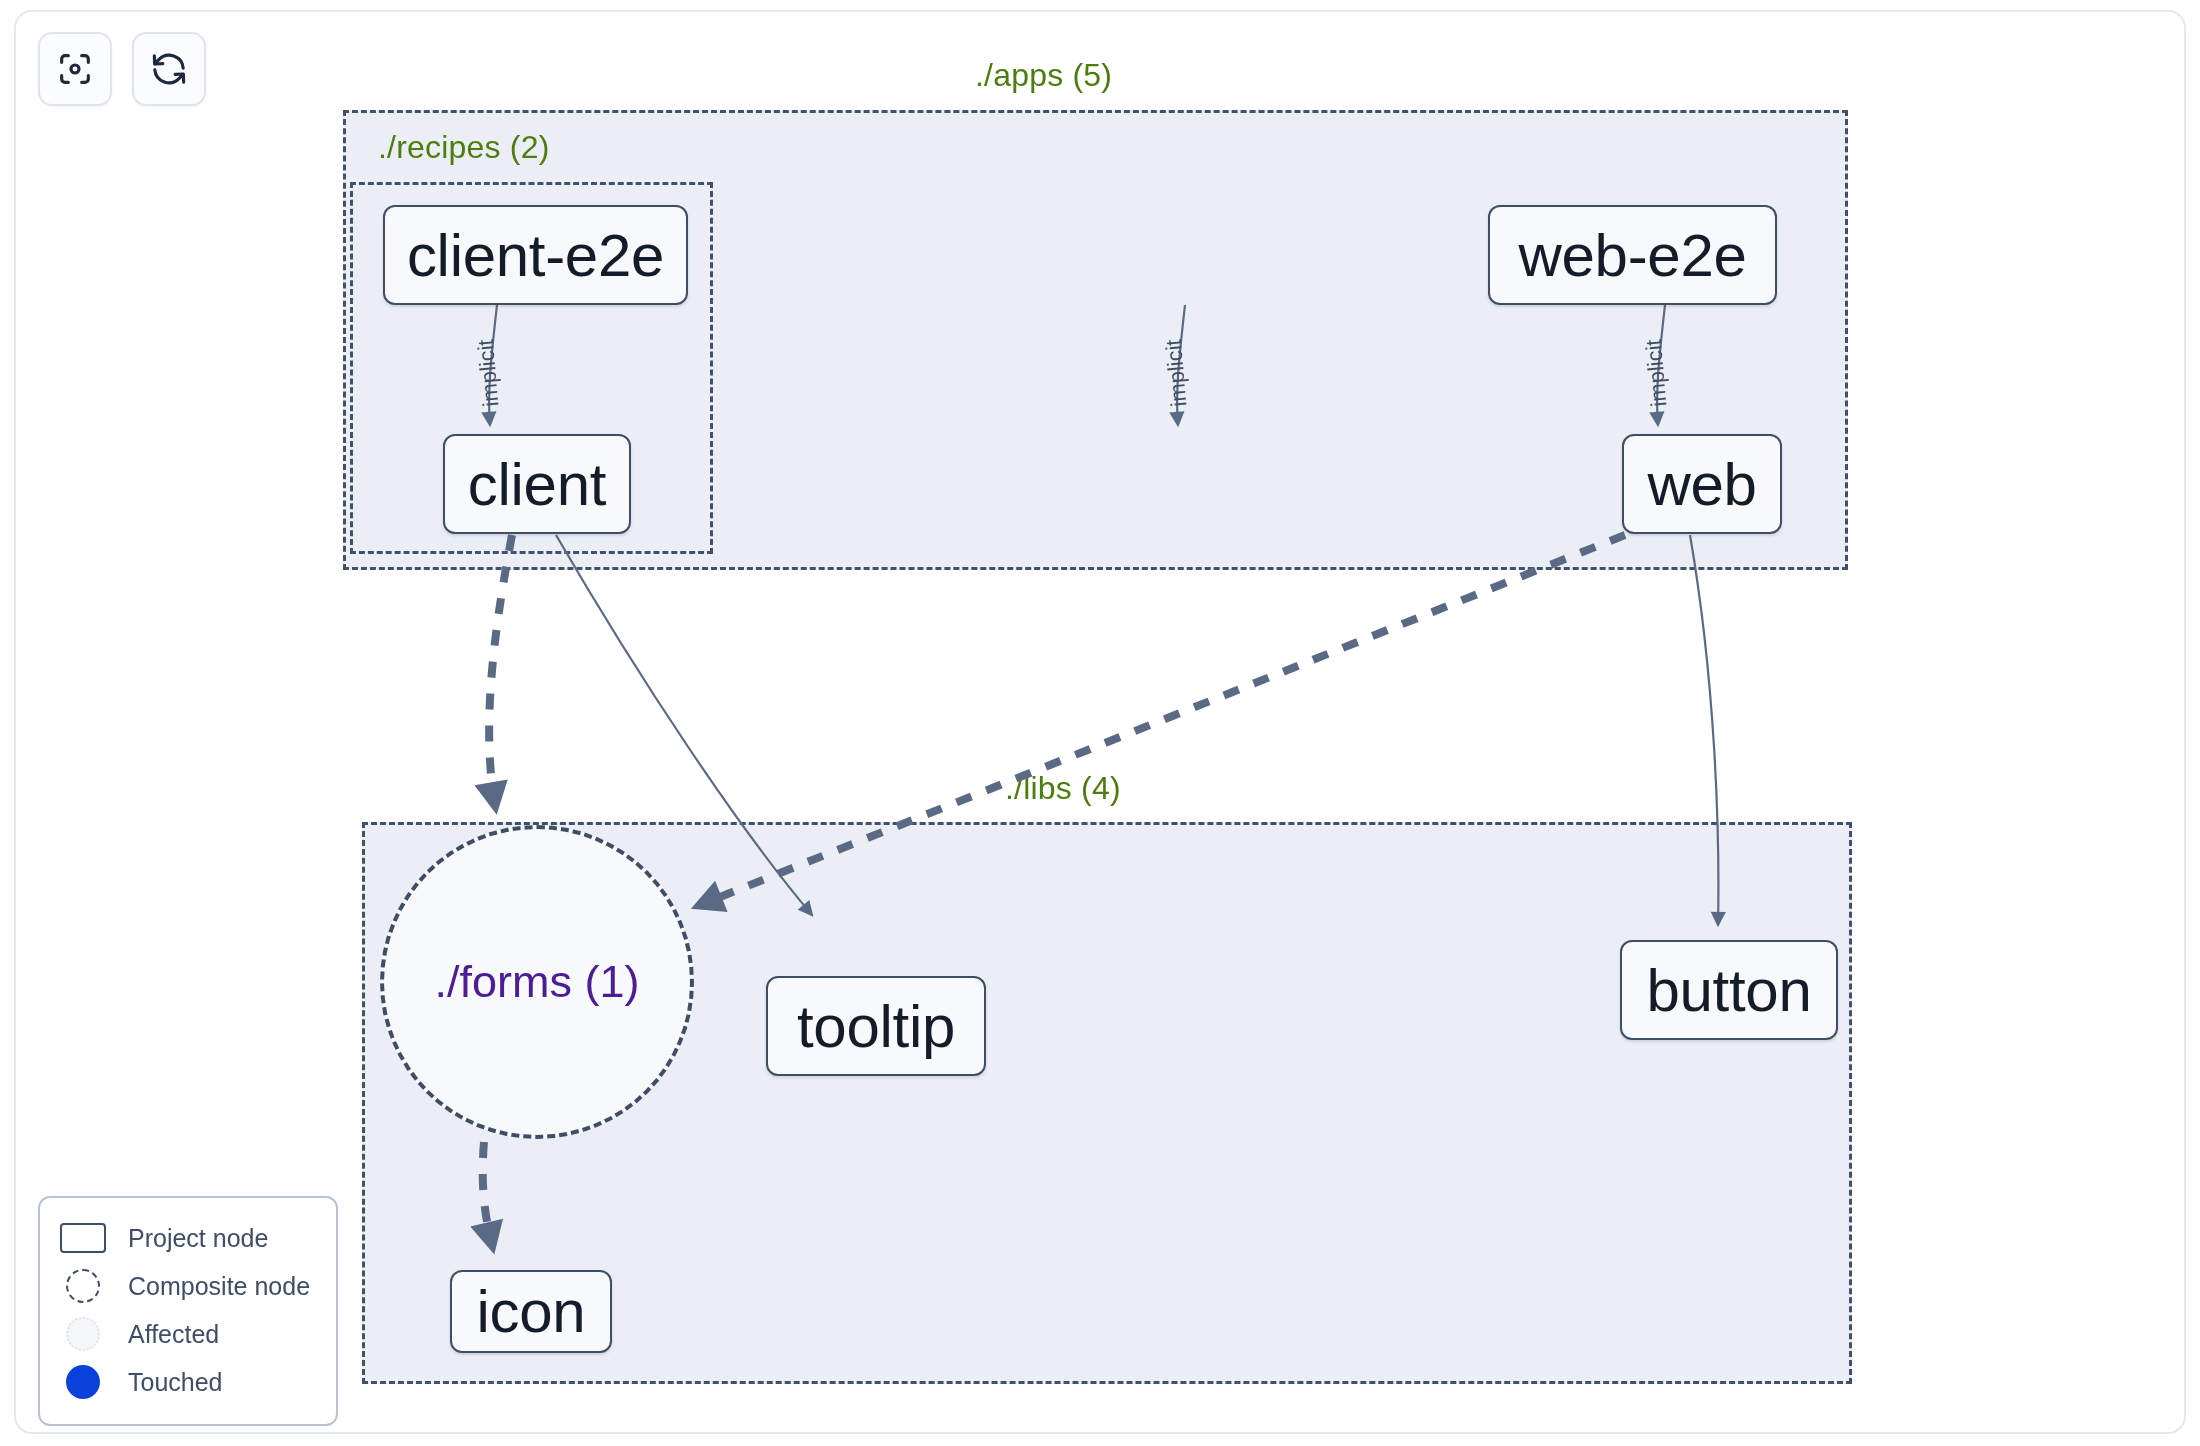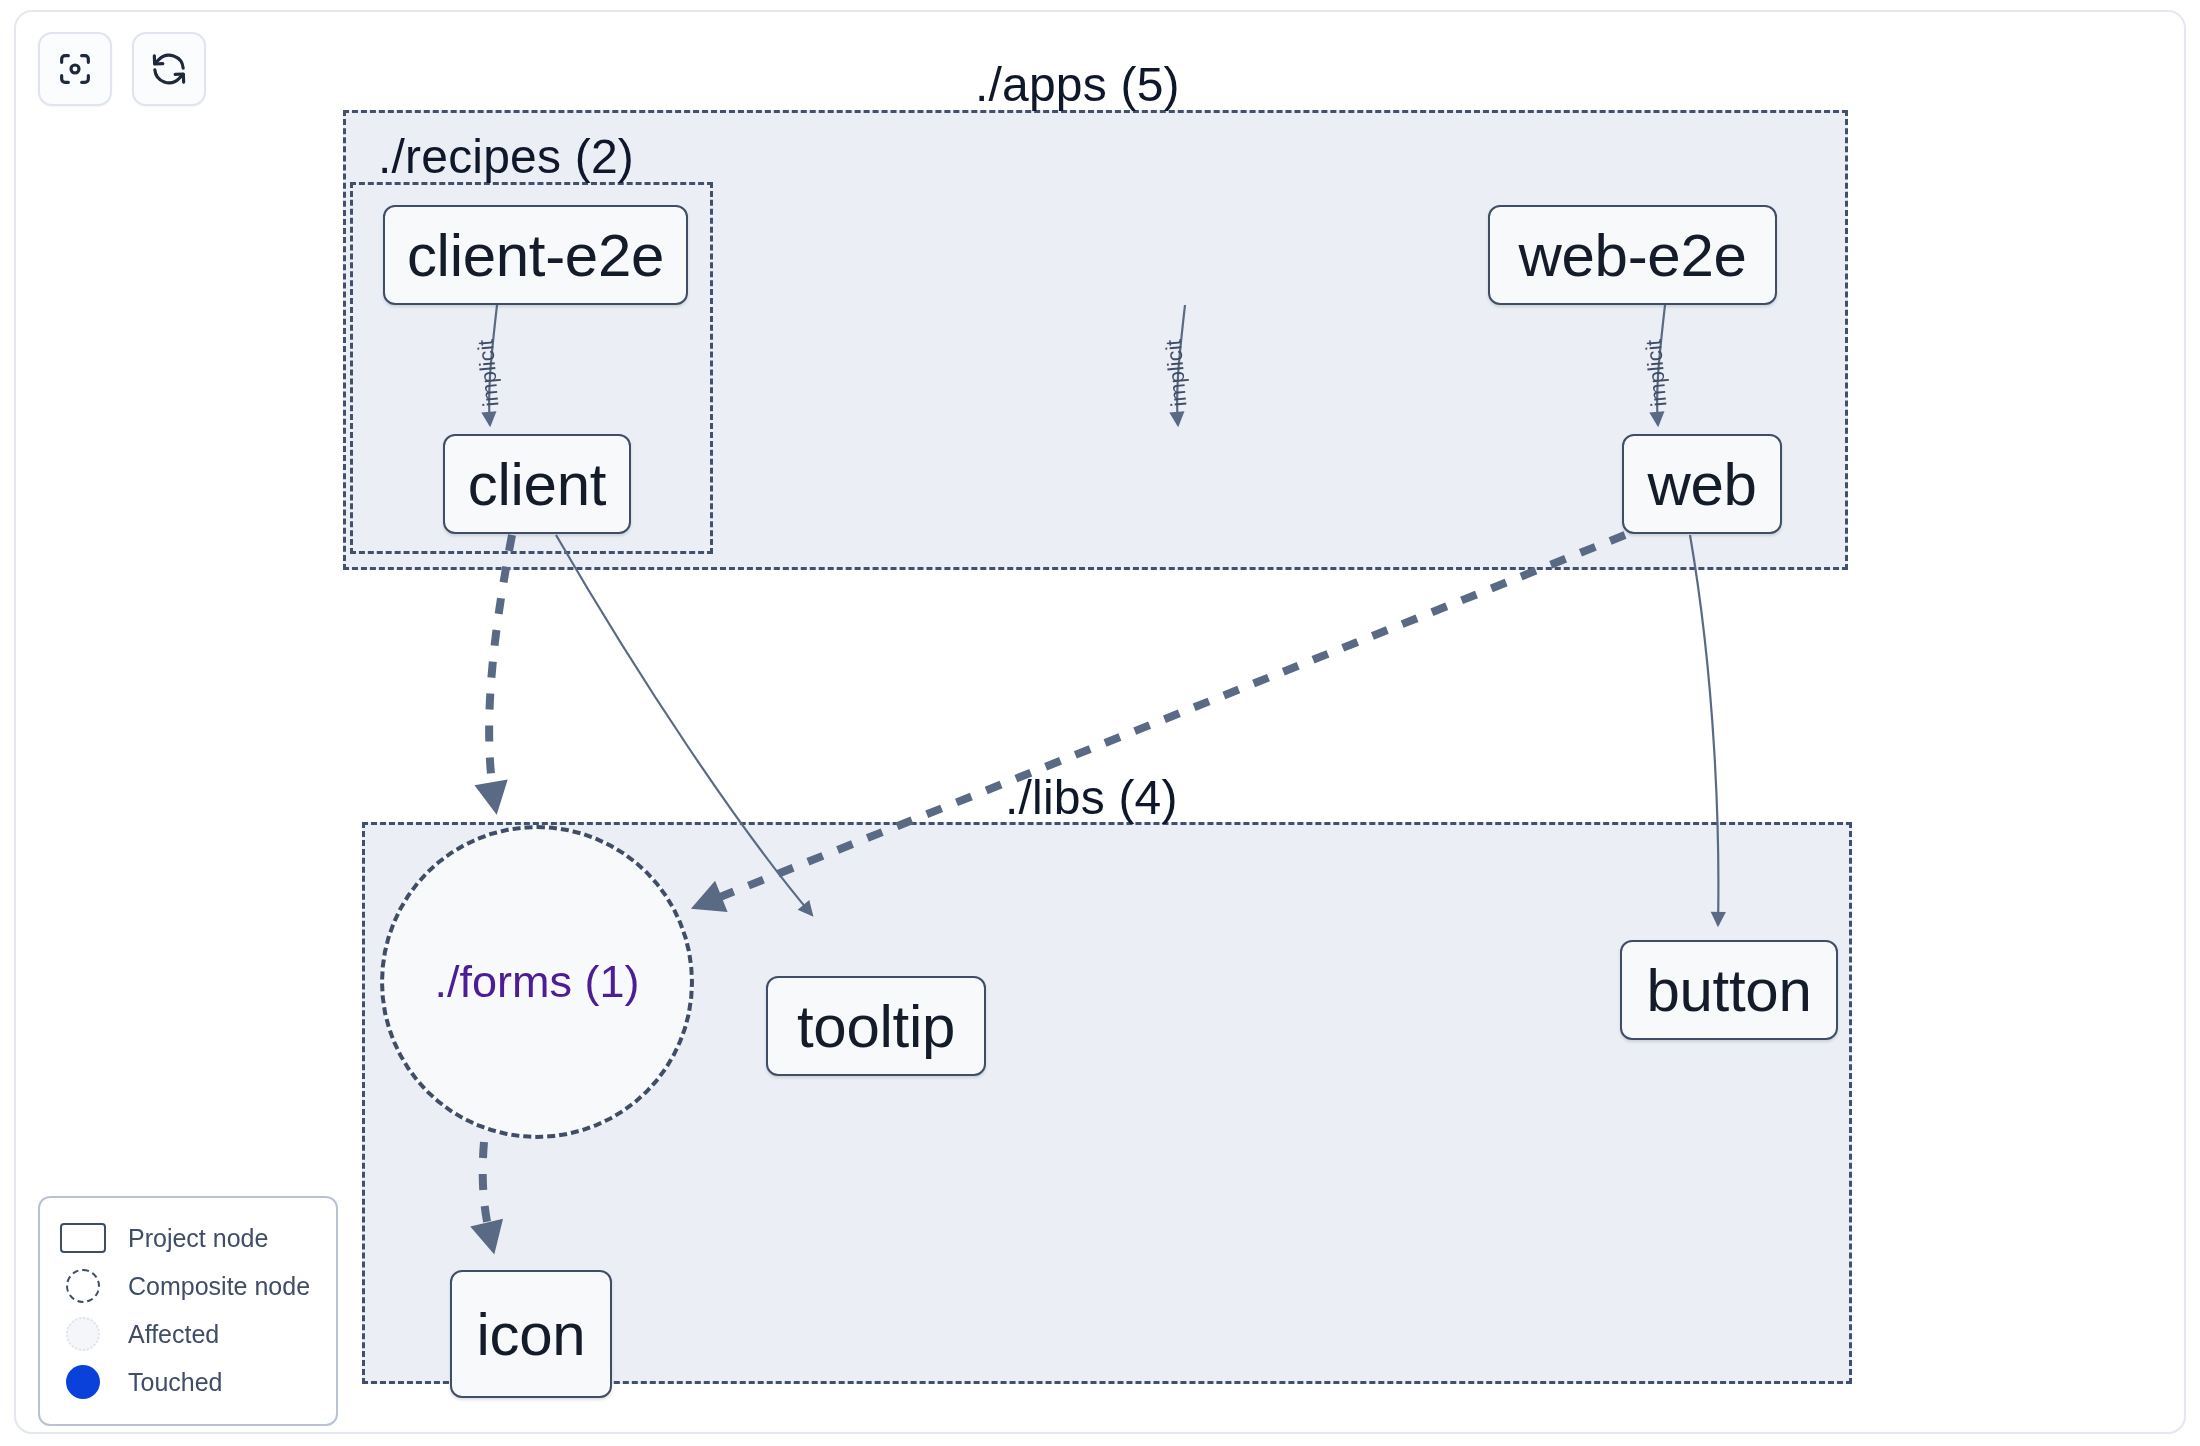--- a/index.html
+++ b/index.html
@@ -72,22 +72,22 @@
     border: 3px dashed #41506b;
     z-index: 5;
   }
   .group-box.inner {
     background: #ebeff5;
     border: 3px dashed #41506b;
     z-index: 6;
   }
   .group-label {
     position: absolute;
-    color: #0f172a;
-    font-size: 48px;
+    color: #4d7c0f;
+    font-size: 32px;
     letter-spacing: .2px;
     white-space: nowrap;
     z-index: 8;
   }
 
   
   .node {
     position: absolute;
     box-sizing: border-box;
     background: #f7f9fb;
@@ -273,21 +273,21 @@
 
 
   <div class="node" style="left:1622px; top:434px; width:160px; height:100px;">web</div>
 
   <div class="composite" style="left:380px; top:825px; width:314px; height:314px;">./forms (1)</div>
 
   <div class="node" style="left:766px; top:976px; width:220px; height:100px;">tooltip</div>
 
   <div class="node" style="left:1620px; top:940px; width:218px; height:100px;">button</div>
 
-  <div class="node" style="left:450px; top:1270px; width:162px; height:128px;">icon</div>
+  <div class="node" style="left:450px; top:1270px; width:162px; height:83px;">icon</div>
 
   <div class="legend">
     <div class="legend-row">
       <span class="legend-swatch">
         <span class="sw-rect"></span>
       </span>
       <span class="legend-label">Project node</span>
     </div>
     <div class="legend-row">
       <span class="legend-swatch">

